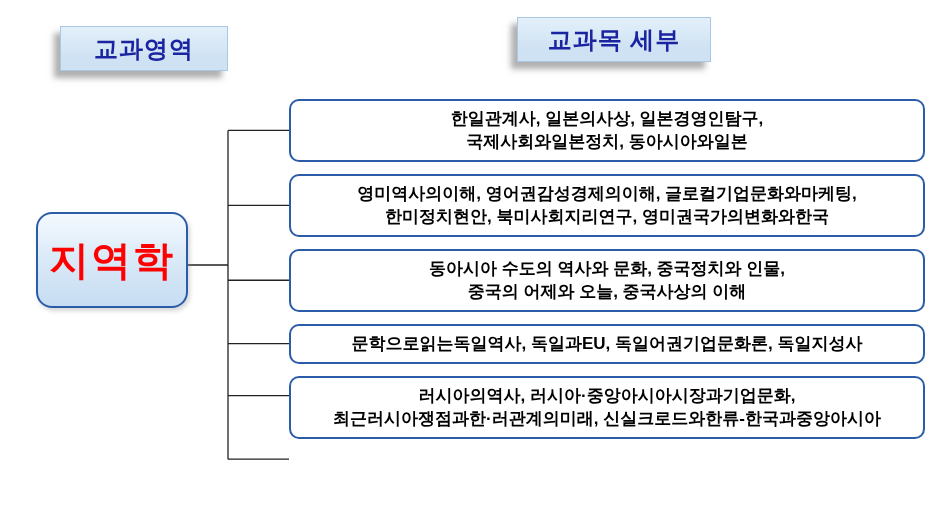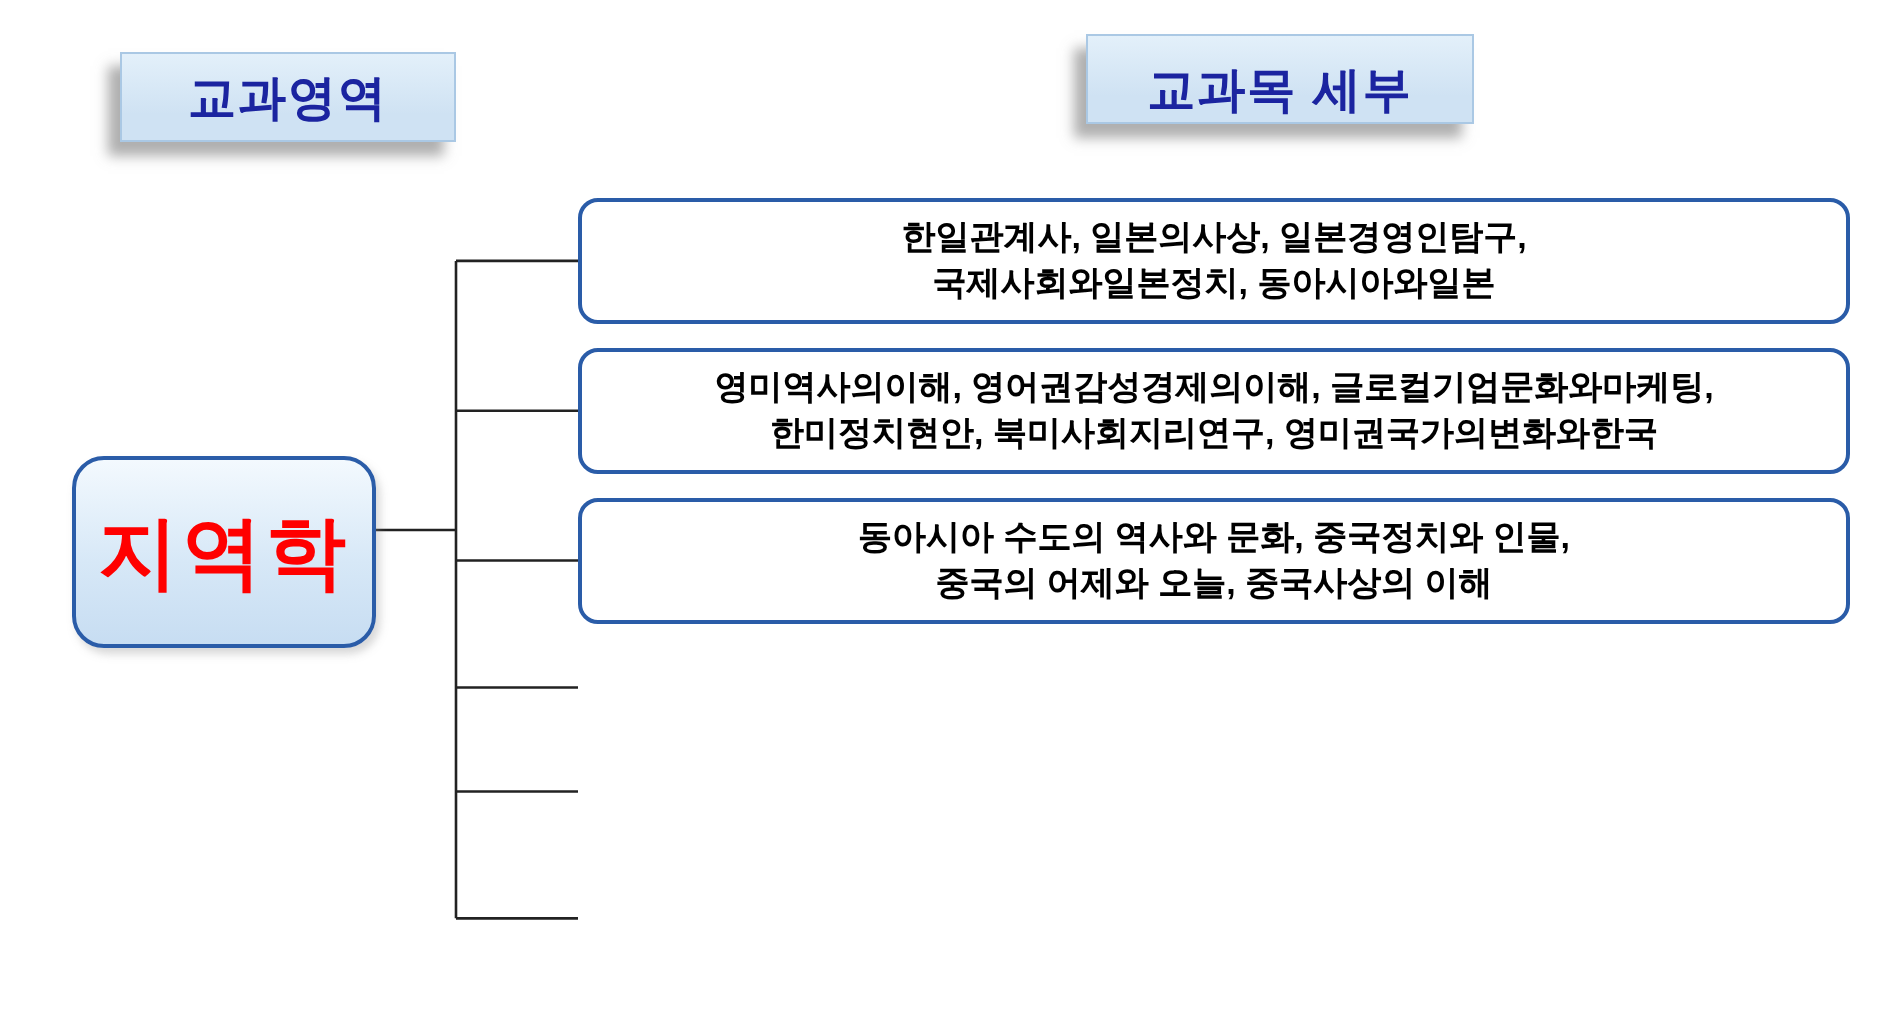--- a/index.html
+++ b/index.html
@@ -28,23 +28,23 @@
   .header{
     position:absolute;
     display:flex;align-items:center;justify-content:center;
     background:linear-gradient(180deg,#e3f0fa 0%,var(--header-fill) 70%);
     border:1px solid #aac8e4;
     box-shadow:-6px 7px 6px rgba(110,110,110,0.55);
     color:var(--header-text);
     font-weight:bold;font-size:24px;letter-spacing:1px;
   }
   .header-left{left:60px;top:26px;width:168px;height:45px;}
-  .header-right{left:543px;top:17px;width:194px;height:45px;align-items:flex-end;}
+  .header-right{left:517px;top:17px;width:194px;height:45px;}
   .root-box{
-    position:absolute;left:36px;top:228px;width:152px;height:96px;
+    position:absolute;left:36px;top:212px;width:152px;height:96px;
     border:2px solid var(--border-blue);
     border-radius:16px;
     background:linear-gradient(180deg,#f3f9fe 0%,#d7e8f7 55%,#c7ddf2 100%);
     display:flex;align-items:center;justify-content:center;
     box-shadow:2px 3px 4px rgba(140,140,140,0.35);
   }
   .root-box span{
     color:var(--root-text);font-weight:bold;font-size:40px;letter-spacing:2px;
   }
   .courses{
@@ -92,15 +92,18 @@
     <span>지역학</span>
   </div>
 
   <div class="courses" id="courses">
       <div class="course-box">한일관계사, 일본의사상, 일본경영인탐구,
 국제사회와일본정치, 동아시아와일본</div>
       <div class="course-box">영미역사의이해, 영어권감성경제의이해, 글로컬기업문화와마케팅,
 한미정치현안, 북미사회지리연구, 영미권국가의변화와한국</div>
       <div class="course-box">동아시아 수도의 역사와 문화, 중국정치와 인물,
 중국의 어제와 오늘, 중국사상의 이해</div>
+      <div class="course-box">문학으로읽는독일역사, 독일과EU, 독일어권기업문화론, 독일지성사</div>
+      <div class="course-box">러시아의역사, 러시아·중앙아시아시장과기업문화,
+최근러시아쟁점과한·러관계의미래, 신실크로드와한류-한국과중앙아시아</div>
     </div>
 
 </div>
 
 </body></html>

